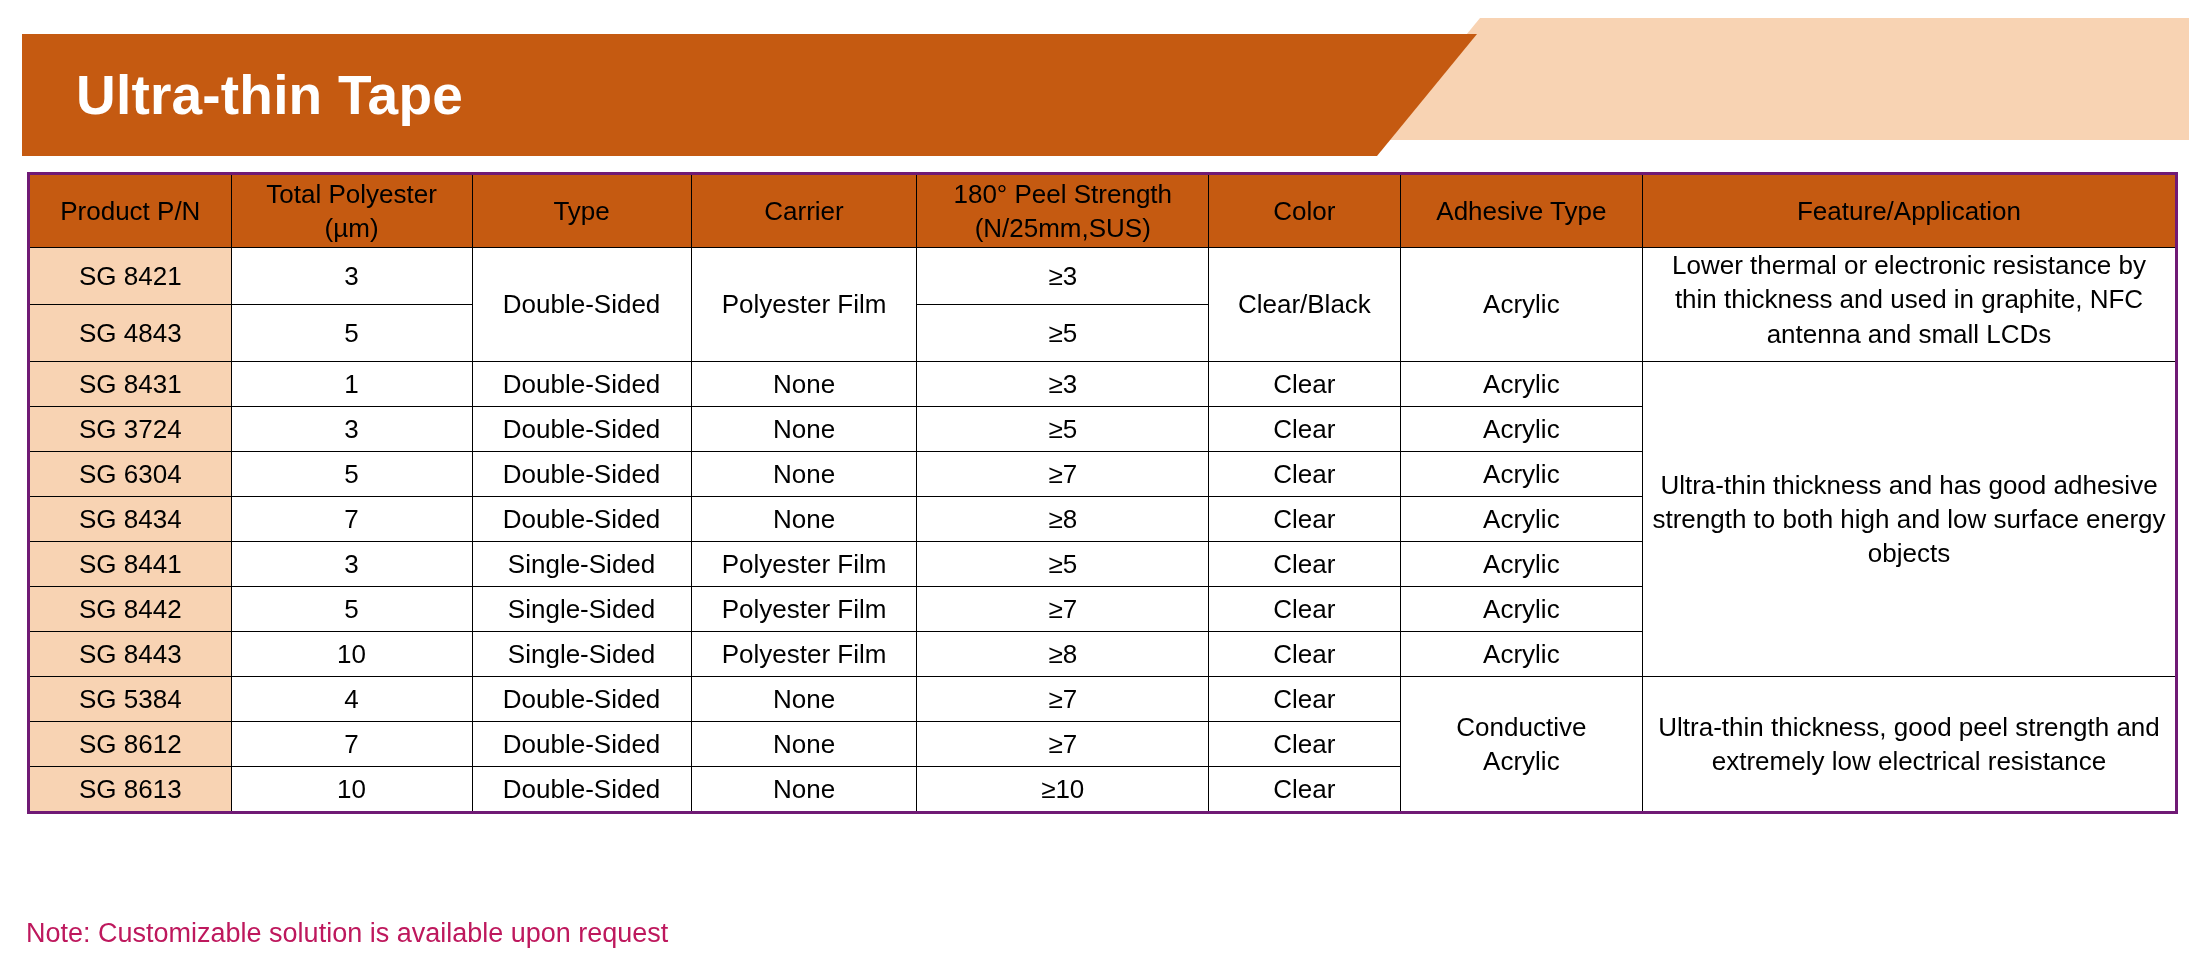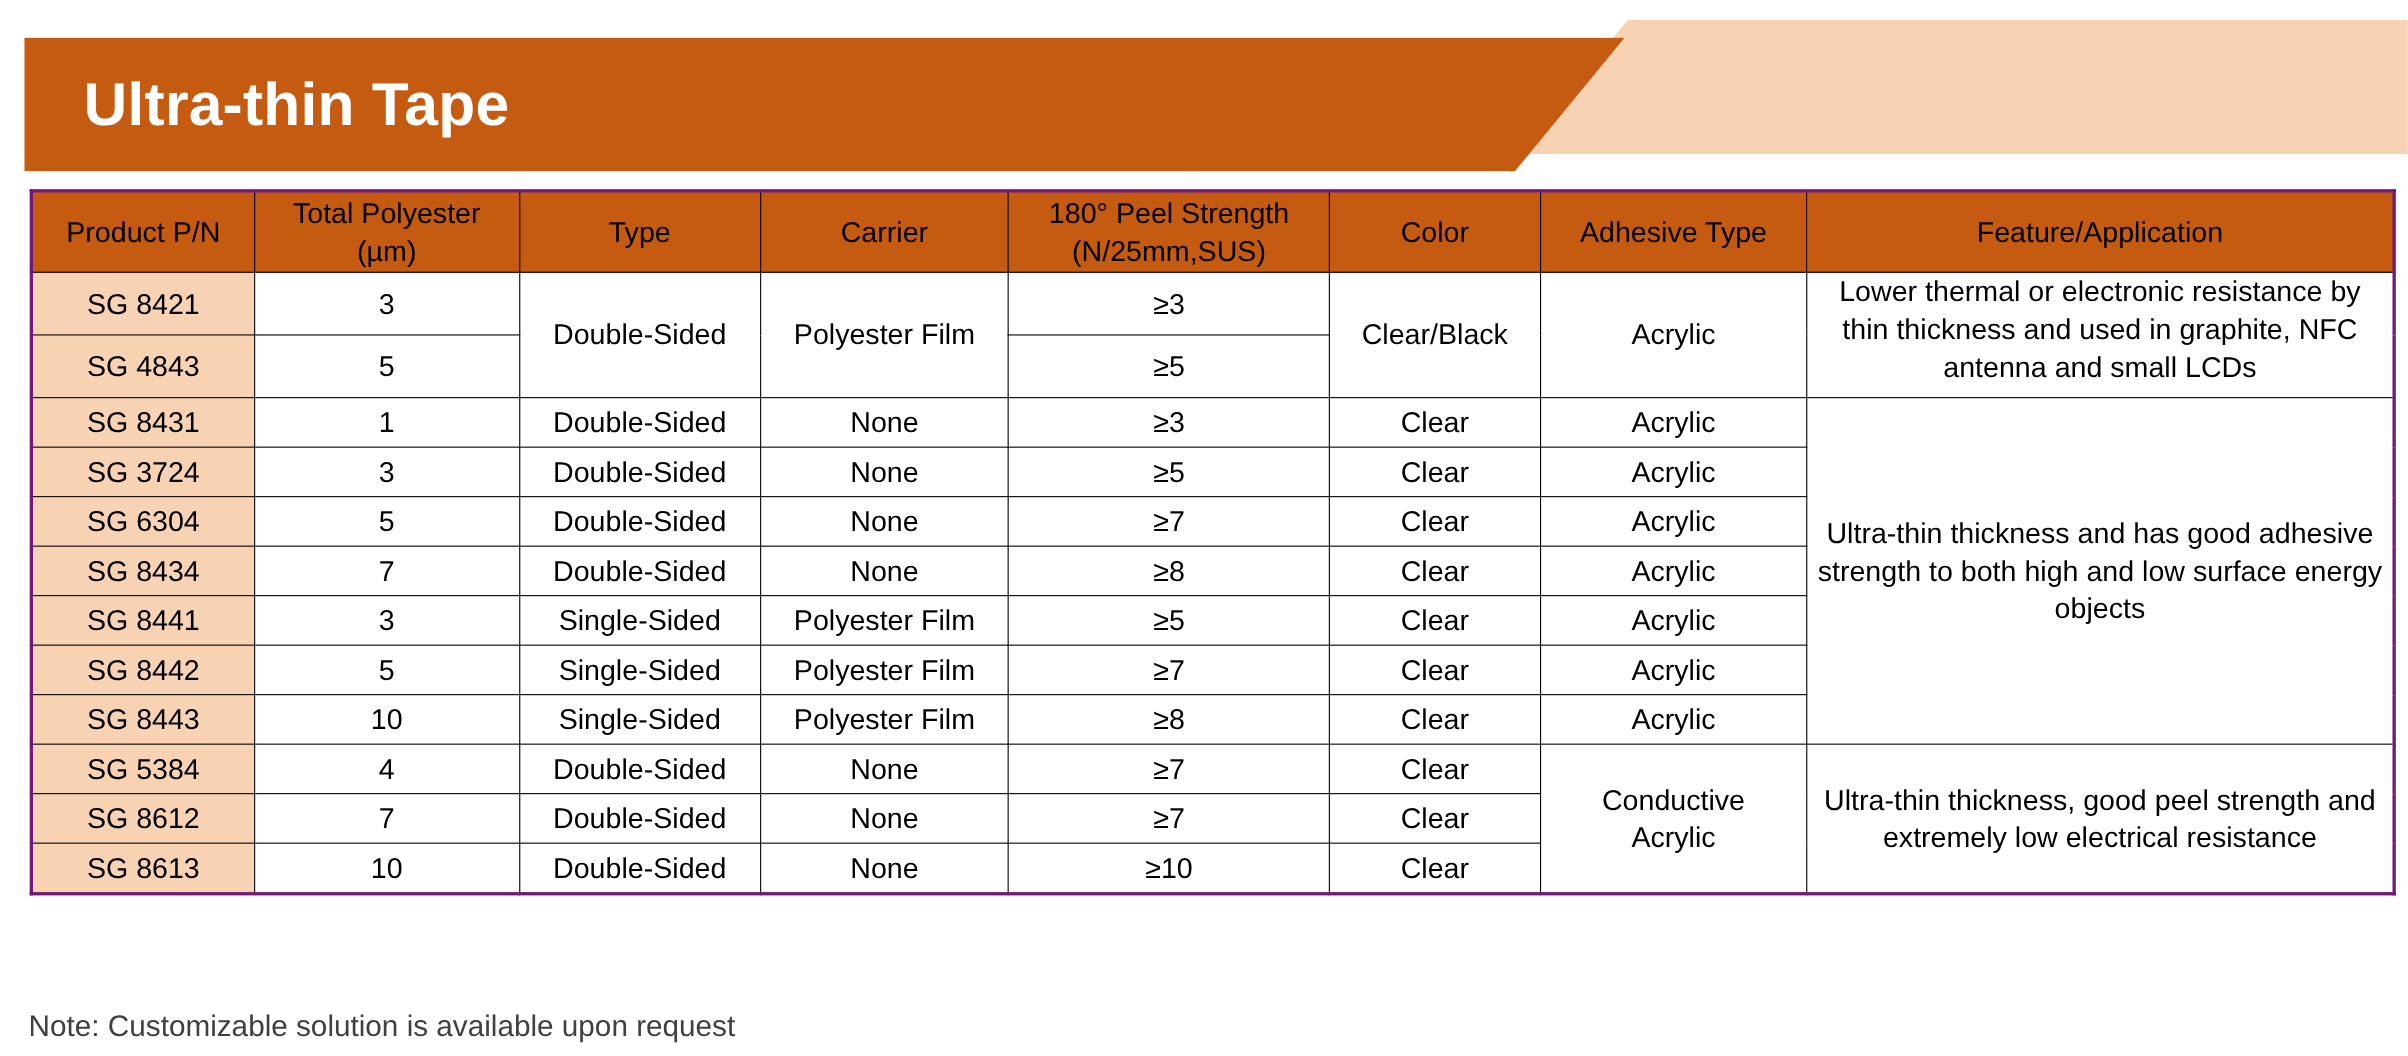--- a/index.html
+++ b/index.html
@@ -109,21 +109,21 @@
   tr.r-tall td { height: 56px; text-align: center; }
 
   .grp-top td { border-top: 3px solid #000000; }
   .grp-bot td { border-bottom: 3px solid #000000; }
 
   
   .note {
     position: absolute;
     left: 26px;
     top: 918px;
-    color: #404040;
+    color: #be185d;
     font-size: 27px;
     white-space: nowrap;
   }
 </style>
 </head>
 <body>
 
 <div class="banner-wrap">
   <div class="banner-light"></div>
   <div class="banner-main">

